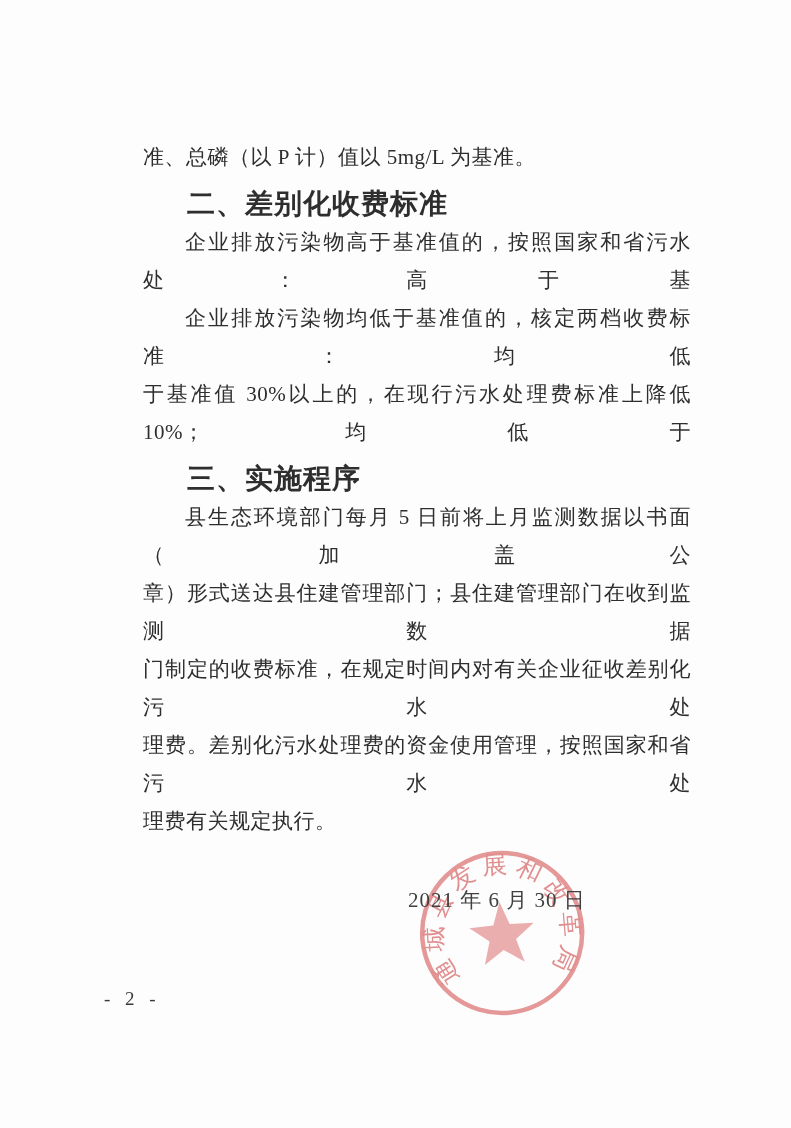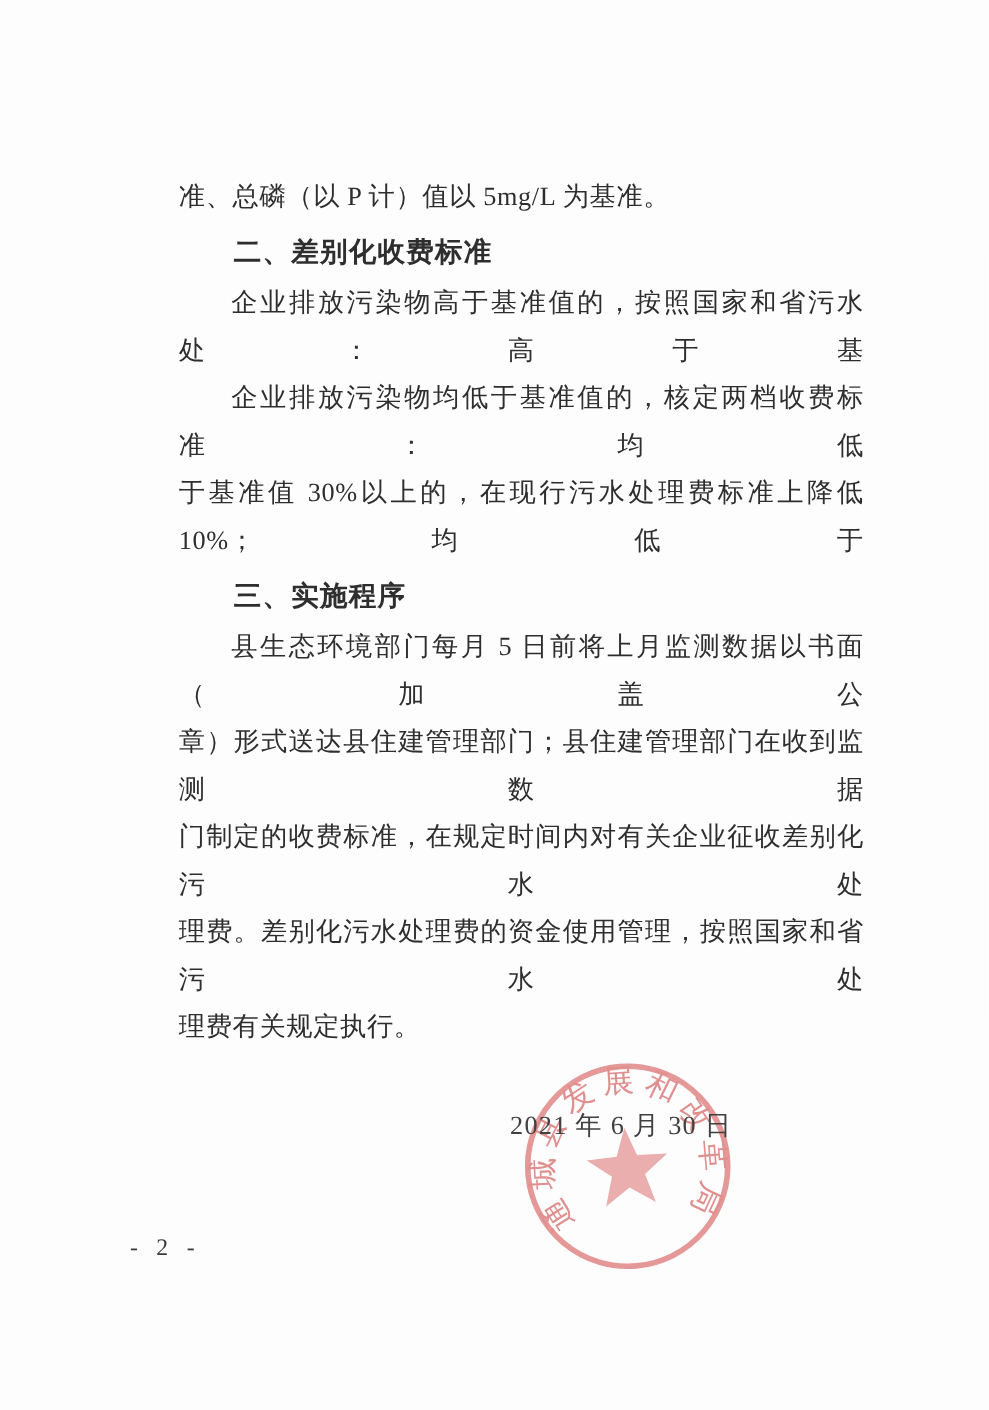--- a/index.html
+++ b/index.html
@@ -41,23 +41,23 @@
     text-align:left;
     text-align-last:left;
   }
   .line.first{
     text-indent:42px;
   }
   .line.heading{
     text-align:right;
     text-align-last:left;
     padding-left:44px;
-    font-family:Liberation Mono, monospace;
+    font-family:Liberation Serif, serif;
     font-weight:bold;
-    font-size:22px;
+    font-size:28px;
     margin-top:9px;
     letter-spacing:1px;
   }
   
   .date{
     position:absolute;
     left:408px;top:886px;
     font-size:21px;
     letter-spacing:1px;
     color:#404040;

